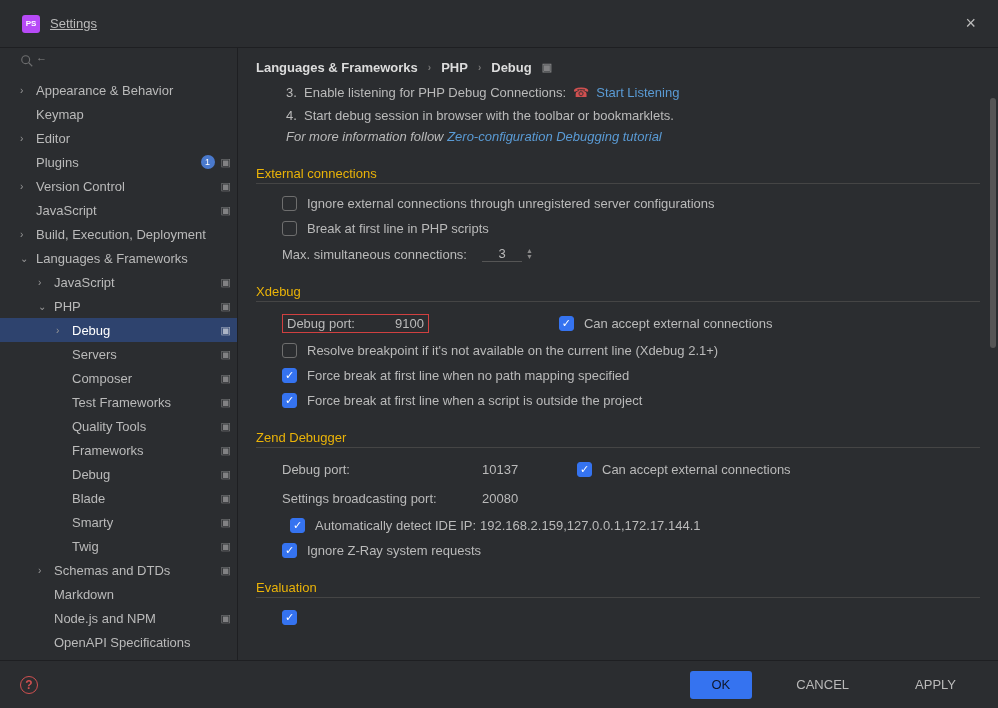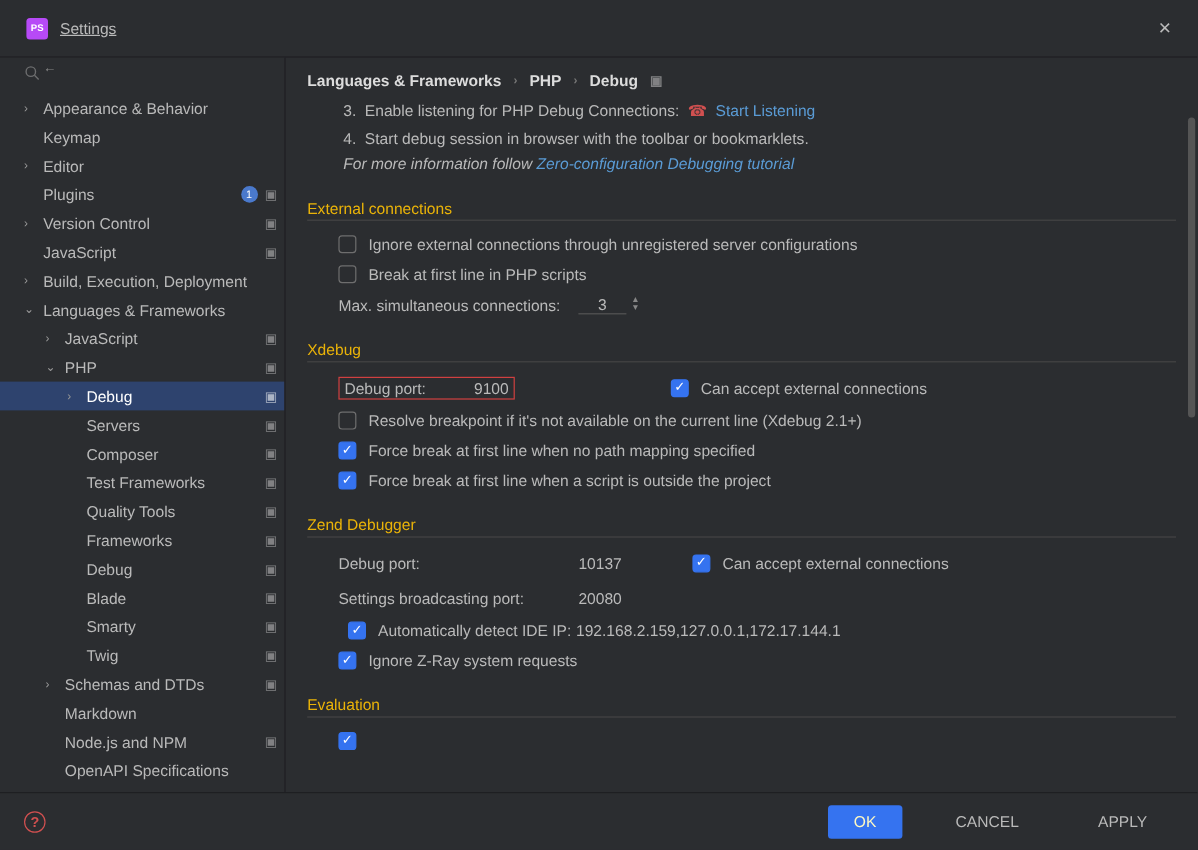--- a/index.html
+++ b/index.html
@@ -210,21 +210,21 @@
 .footer .spacer { flex: 1; }
 .footer .btn {
   height: 28px;
   padding: 0 22px;
   border-radius: 3px;
   display: inline-flex;
   align-items: center;
   cursor: pointer;
   font-size: 13px;
 }
-.btn.primary { background: #3573f0; color: #fef9c3; }
+.btn.primary { background: #3573f0; color: #0f172a; }
 .btn.flat { color: #bababa; }
 .scrollbar-track {
   position: absolute;
   right: 2px;
   top: 10px;
   bottom: 10px;
   width: 6px;
 }
 .scrollbar-thumb {
   position: absolute;

